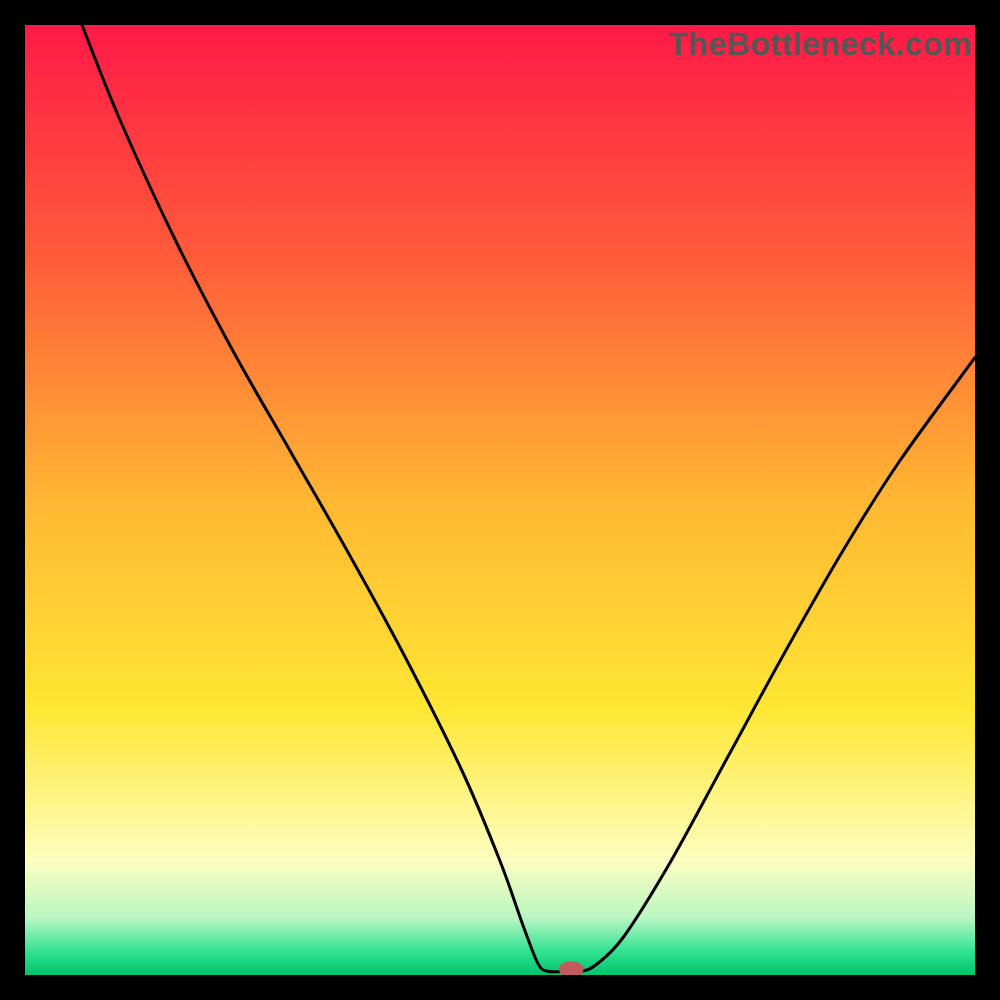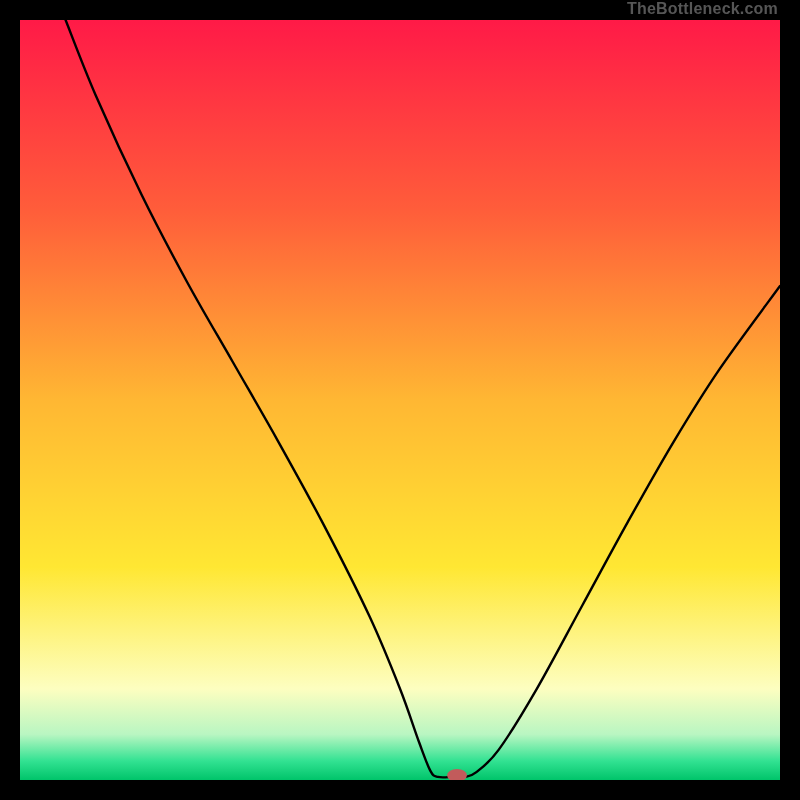--- a/index.html
+++ b/index.html
@@ -20,24 +20,24 @@
   .plot-area {
     position: absolute;
     left: 20px;
     top: 20px;
     width: 760px;
     height: 760px;
     overflow: hidden;
   }
   .watermark {
     position: absolute;
-    top: 0;
+    top: 20px;
     right: 22px;
     color: #565656;
-    font-size: 16px;
+    font-size: 26px;
     font-weight: 600;
     letter-spacing: 0.2px;
     z-index: 5;
   }
   svg {
     display: block;
   }
 </style>
 </head>
 <body>

